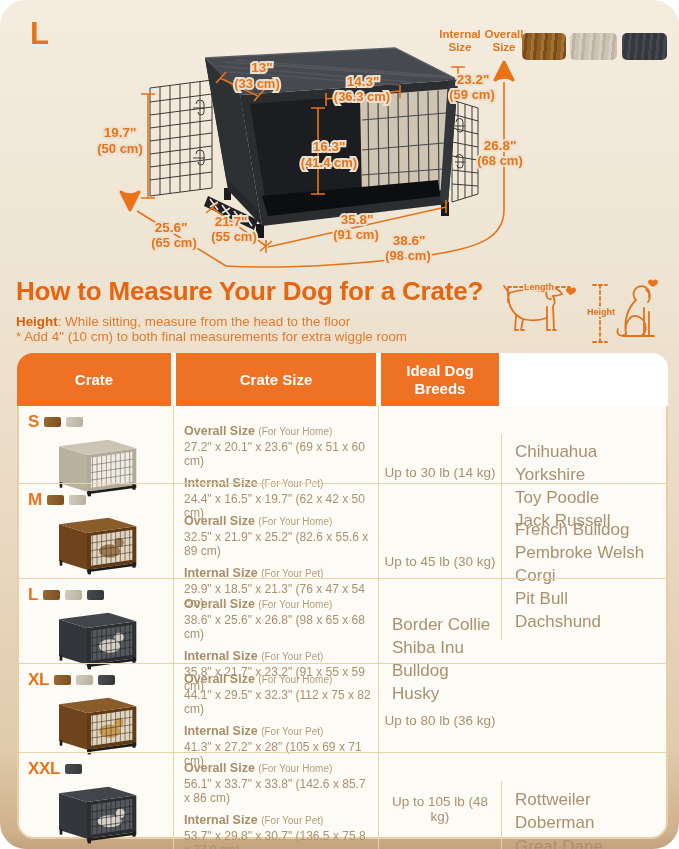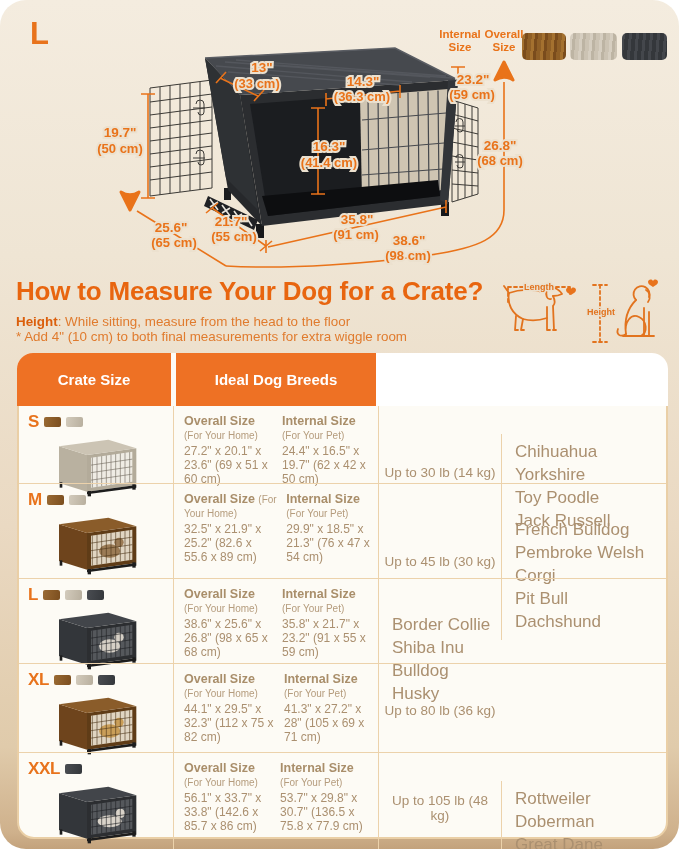--- a/index.html
+++ b/index.html
@@ -58,21 +58,21 @@
   .cell{box-sizing:border-box;min-width:0;}
   .cell + .cell{border-left:1px solid #ecd2ab;}
   .c-crate{padding:6px 0 2px 8px;display:flex;flex-direction:column;}
   .crate-head{display:flex;align-items:center;gap:5px;padding-left:1px;}
   .size-letter{font-size:17px;font-weight:bold;color:#e8731c;letter-spacing:-0.3px;}
   .mini-sw{width:17px;height:10px;border-radius:2px;display:inline-block;}
   .msw-rustic{background:linear-gradient(100deg,#9a6a33,#7b4e1f);}
   .msw-greige{background:linear-gradient(100deg,#d3cbbc,#b8af9e);}
   .msw-black{background:linear-gradient(100deg,#4a4d52,#34373b);}
   .thumb{margin:1px 0 0 14px;}
-  .c-size{padding:8px 6px 8px 10px;display:flex;flex-direction:row;justify-content:center;gap:8px;}
+  .c-size{padding:8px 6px 8px 10px;display:flex;flex-direction:column;justify-content:center;gap:8px;}
   .size-label{font-size:12.5px;font-weight:bold;color:#a98e6a;}
   .size-label .note{font-size:10px;font-weight:normal;color:#b59c7d;}
   .size-val{font-size:12px;color:#ab9070;margin-top:2px;}
   .c-weight{display:flex;align-items:center;justify-content:center;text-align:center;
             font-size:13.5px;color:#ab9070;padding:0 4px;}
   .c-breeds{display:flex;flex-direction:column;justify-content:center;padding:6px 4px 6px 13px;
             font-size:17px;line-height:1.36;color:#ab9070;white-space:pre-line;margin-top:28px;}
 
   
   .finish-greige{--wood:#ccc4b4;--wood2:#b9b1a0;--frame:#b3ab9a;--meshbg:#efece4;--wire:#6d675b;}
@@ -253,20 +253,21 @@
     </g>
 
     <path d="M81,11 c1.5,-2.5 5,-1.5 5,1 c0,2 -2.5,3.5 -5,5 c-2.5,-1.5 -5,-3 -5,-5 c0,-2.5 3.5,-3.5 5,-1 Z" fill="#e8731c"></path>
     <path d="M163,3 c1.5,-2.5 5,-1.5 5,1 c0,2 -2.5,3.5 -5,5 c-2.5,-1.5 -5,-3 -5,-5 c0,-2.5 3.5,-3.5 5,-1 Z" fill="#e8731c"></path>
     <text x="49" y="12" text-anchor="middle" font-size="9" font-weight="bold" fill="#e2731e" style="paint-order:stroke;stroke:#ebe0ce;stroke-width:3px;">Length</text>
     <text x="111" y="37" text-anchor="middle" font-size="9" font-weight="bold" fill="#e2731e" style="paint-order:stroke;stroke:#ebe0ce;stroke-width:3px;">Height</text>
   </svg>
 
   <div class="spec-table">
     <div class="thead">
+      <div class="th">Crate</div>
       <div class="th">Crate Size</div>
       <div class="th">Ideal Dog Breeds</div>
     </div>
 
     <div class="tbody">
 
       <div class="trow">
         <div class="cell c-crate no-dog finish-greige">
           <div class="crate-head">
             <span class="size-letter">S</span>

